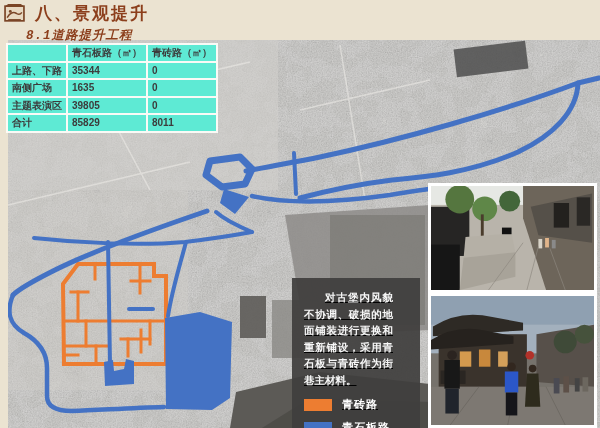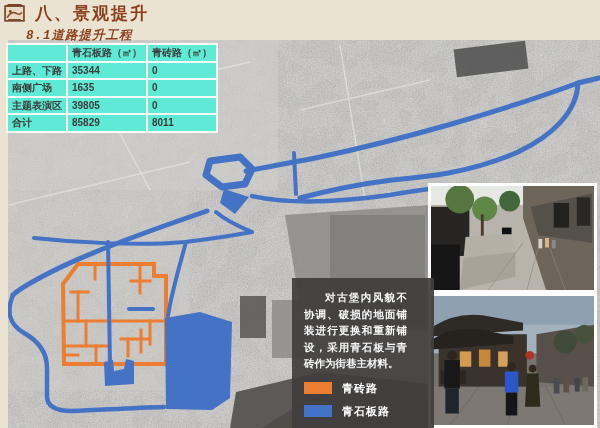--- a/index.html
+++ b/index.html
@@ -42,23 +42,24 @@
   
   .photo {
     position:absolute; left:428px; width:169px; z-index:4;
     border:3px solid #ffffff; background:#9a958d;
   }
   #photo-top { top:183px; height:110px; }
   #photo-bottom { top:293px; height:135px; }
   .photo svg { display:block; width:100%; height:100%; }
   
   .note-box {
-    position:absolute; left:292px; top:278px; width:142px; height:150px;
+    position:absolute; left:292px; top:278px; width:128px; height:150px;
     background:rgba(63,62,61,0.93); z-index:6;
     padding:11px 27px 8px 12px;
+    text-decoration:underline;
   }
   .note-text {
     color:#f7f7f7; font-size:10.5px; font-weight:600;
     line-height:1.58; text-indent:2em; text-align:justify;
   }
   .legend { margin-top:9px; }
   .legend-row { display:flex; align-items:center; margin-top:8px; }
   .legend-swatch { width:28px; height:12px; margin-right:10px; flex:0 0 auto; }
   .legend-label { color:#ffffff; font-size:11px; font-weight:600; letter-spacing:1px; }
 </style>

